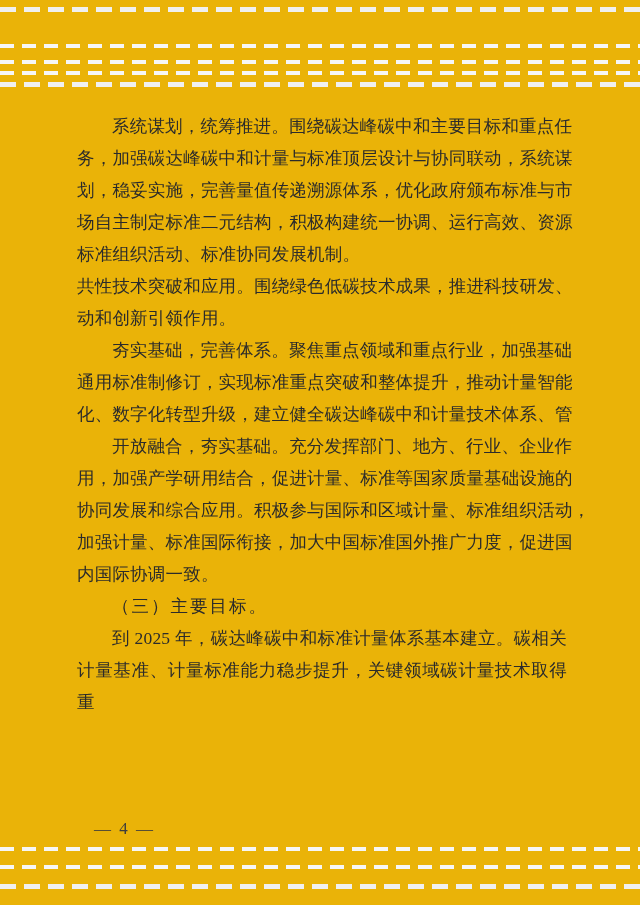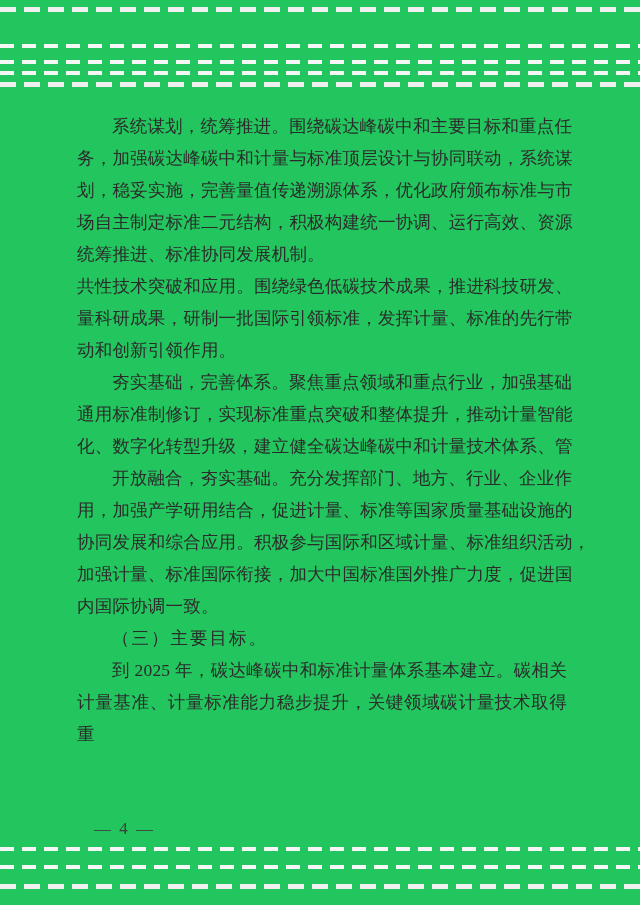--- a/index.html
+++ b/index.html
@@ -6,21 +6,21 @@
   html, body { width: 640px; height: 905px; }
   body {
     font-family: "Liberation Serif", "DejaVu Serif", serif;
     background: #ffffff;
     position: relative;
     overflow: hidden;
   }
   .sheet {
     position: absolute;
     inset: 0;
-    background: #22c55e;
+    background: #eab308;
   }
   
   .artifact {
     position: absolute;
     left: 0;
     width: 100%;
     height: 5px;
     background: repeating-linear-gradient(90deg, #f0f0f0 0 16px, transparent 16px 24px);
   }
   .artifact.soft { height: 4px; background: repeating-linear-gradient(90deg, #f6f6f6 0 14px, transparent 14px 22px); }
@@ -69,23 +69,22 @@
   <div class="artifact" style="top: 82px;"></div>
   <div class="artifact soft" style="top: 847px;"></div>
   <div class="artifact soft" style="top: 865px;"></div>
   <div class="artifact" style="top: 884px;"></div>
 
   <div class="doc" style="color: rgb(43, 43, 43);">
       <div class="line indent">系统谋划，统筹推进。围绕碳达峰碳中和主要目标和重点任</div>
       <div class="line">务，加强碳达峰碳中和计量与标准顶层设计与协同联动，系统谋</div>
       <div class="line">划，稳妥实施，完善量值传递溯源体系，优化政府颁布标准与市</div>
       <div class="line">场自主制定标准二元结构，积极构建统一协调、运行高效、资源</div>
-      <div class="line para-end">统筹推进、标准协同发展机制。</div>
+      <div class="line para-end">标准组织活动、标准协同发展机制。</div>
       <div class="line">共性技术突破和应用。围绕绿色低碳技术成果，推进科技研发、</div>
-      <div class="line">量科研成果，研制一批国际引领标准，发挥计量、标准的先行带</div>
       <div class="line para-end">动和创新引领作用。</div>
       <div class="line indent">夯实基础，完善体系。聚焦重点领域和重点行业，加强基础</div>
       <div class="line">通用标准制修订，实现标准重点突破和整体提升，推动计量智能</div>
       <div class="line">化、数字化转型升级，建立健全碳达峰碳中和计量技术体系、管</div>
       <div class="line indent">开放融合，夯实基础。充分发挥部门、地方、行业、企业作</div>
       <div class="line">用，加强产学研用结合，促进计量、标准等国家质量基础设施的</div>
       <div class="line">协同发展和综合应用。积极参与国际和区域计量、标准组织活动，</div>
       <div class="line">加强计量、标准国际衔接，加大中国标准国外推广力度，促进国</div>
       <div class="line para-end">内国际协调一致。</div>
       <div class="line heading indent">（三）主要目标。</div>

